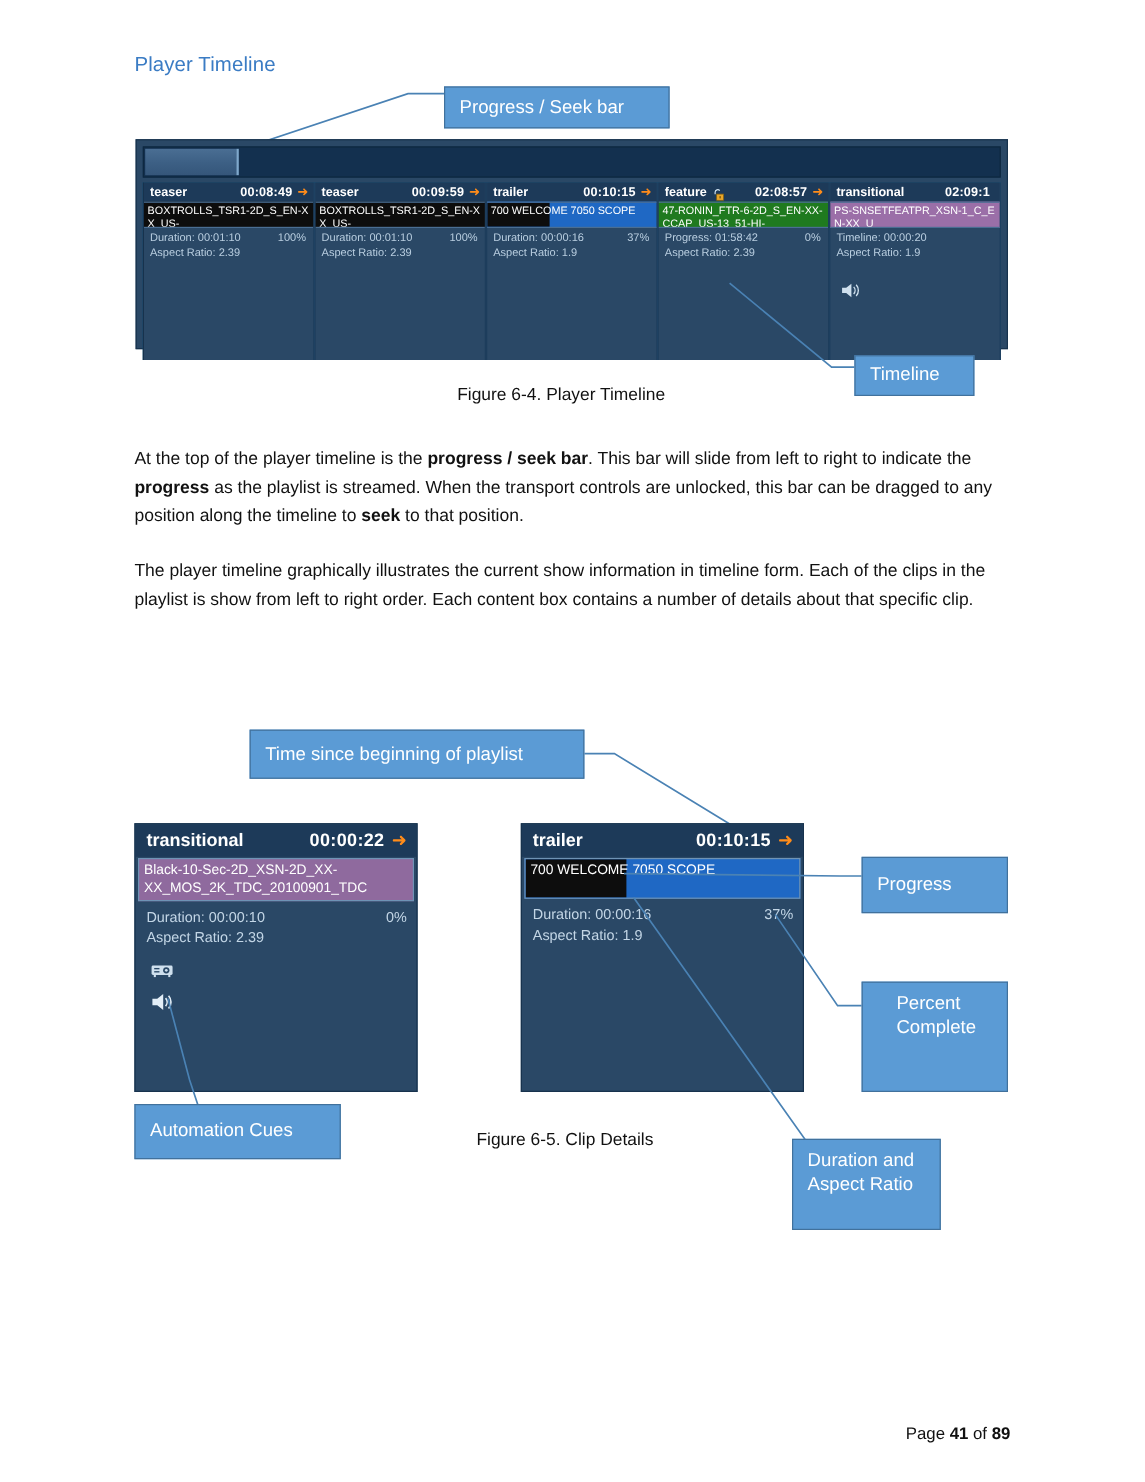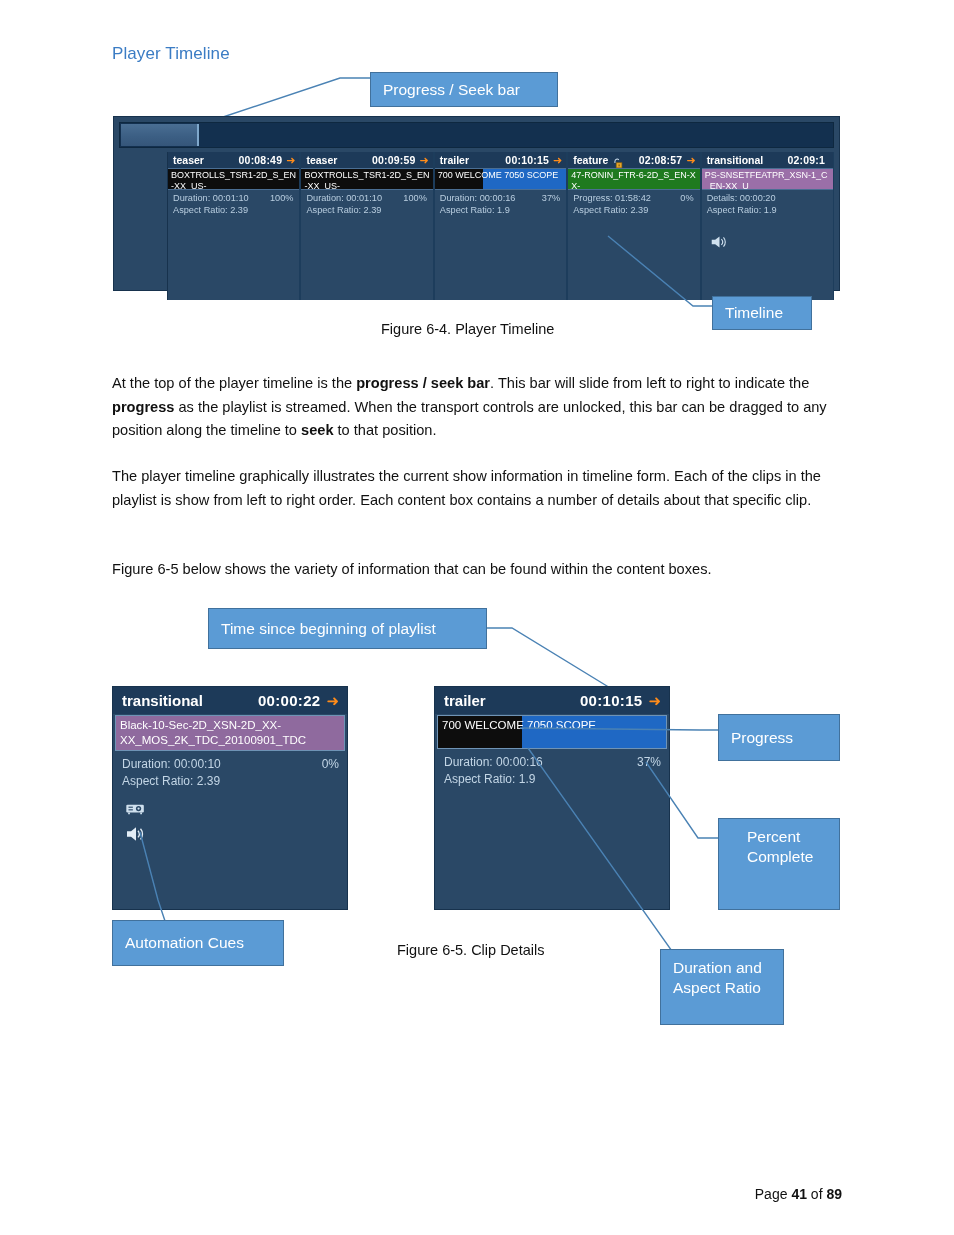--- a/index.html
+++ b/index.html
@@ -51,21 +51,20 @@
     border:1px solid #0e2840;box-sizing:border-box;
   }
   .seek-thumb{
     position:absolute;left:1px;top:1px;width:76px;height:22px;
     background:linear-gradient(180deg,#4a6e93 0%,#3c5f84 55%,#35567a 100%);
     border-right:2px solid #7fa8cc;
   }
   .clips{
     position:relative;display:flex;height:148px;margin-top:4px;
     background:#0369a1;
-    margin-left:48px;
   }
   .clip{
     position:relative;flex:1 1 0;min-width:0;
     border-left:1px solid #1d3d5c;border-right:1px solid #1d3d5c;
     background:#2a4866;box-sizing:border-box;
     display:flex;flex-direction:column;
   }
   .clip:first-child{border-left:1px solid #17324d;}
   .clip-hdr{
     display:flex;align-items:center;gap:4px;
@@ -255,21 +254,21 @@
           <span class="clip-time">02:09:1</span>
           <span class="clip-arrow"></span>
         </div>
         <div class="clip-band" style="background: rgb(155, 111, 168);">
           <div class="bandfill" style="width: 0%; background: rgb(155, 111, 168);"></div>
           <div class="bandtext">PS-SNSETFEATPR_XSN-1_C_EN-XX_U
 GB_20_2K_SA_20131118_SA_OV</div>
         </div>
         <div class="clip-meta">
           <div class="clip-row">
-            <span>Details: 00:00:20</span>
+            <span>Timeline: 00:00:20</span>
             <span class="pct"></span>
           </div>
           <div class="clip-row">
             <span>Aspect Ratio: 1.9</span>
           </div>
         </div>
         <div class="clip-icons">
           <span>
             <svg viewBox="0 0 22 18" width="19" height="16">
               <path d="M2 6.5 h4 L11 2.5 v13 L6 11.5 H2 Z" fill="#cfe0ee"></path>
@@ -286,21 +285,20 @@
   <svg class="leader" style="left:0;top:0;width:954px;height:1235px;">
     <polyline points="712,306 693,306 608,236"></polyline>
   </svg>
 
   <div class="callout" style="left:712px;top:296px;width:100px;height:34px;">Timeline</div>
 
   <div class="caption" style="left:381px;top:321px;">Figure 6-4.  Player Timeline</div>
 
   <div class="para" style="top:372px;"><span>At the top of the player timeline is the </span><b>progress / seek bar</b><span>.  This bar will slide from left to right to indicate the </span><b>progress</b><span> as the playlist is streamed.  When the transport controls are unlocked, this bar can be dragged to any position along the timeline to </span><b>seek</b><span> to that position.</span></div>
   <div class="para" style="top:465px;"><span>The player timeline graphically illustrates the current show information in timeline form.  Each of the clips in the playlist is show from left to right order.  Each content box contains a number of details about that specific clip.</span></div>
-  <div class="para" style="top:558px;"><span>Figure 6-5 below shows the variety of information that can be found within the content boxes.</span></div>
 
   <svg class="leader" style="left:0;top:0;width:954px;height:1235px;">
     <polyline points="487,628 512,628 620,694"></polyline>
   </svg>
 
   <div class="callout" style="left:208px;top:608px;width:279px;height:41px;">Time since beginning of playlist</div>
 
   <div class="detail" style="left:112px;top:686px;width:236px;height:224px;">
     <div class="d-hdr">
       <span class="d-type">transitional</span>

